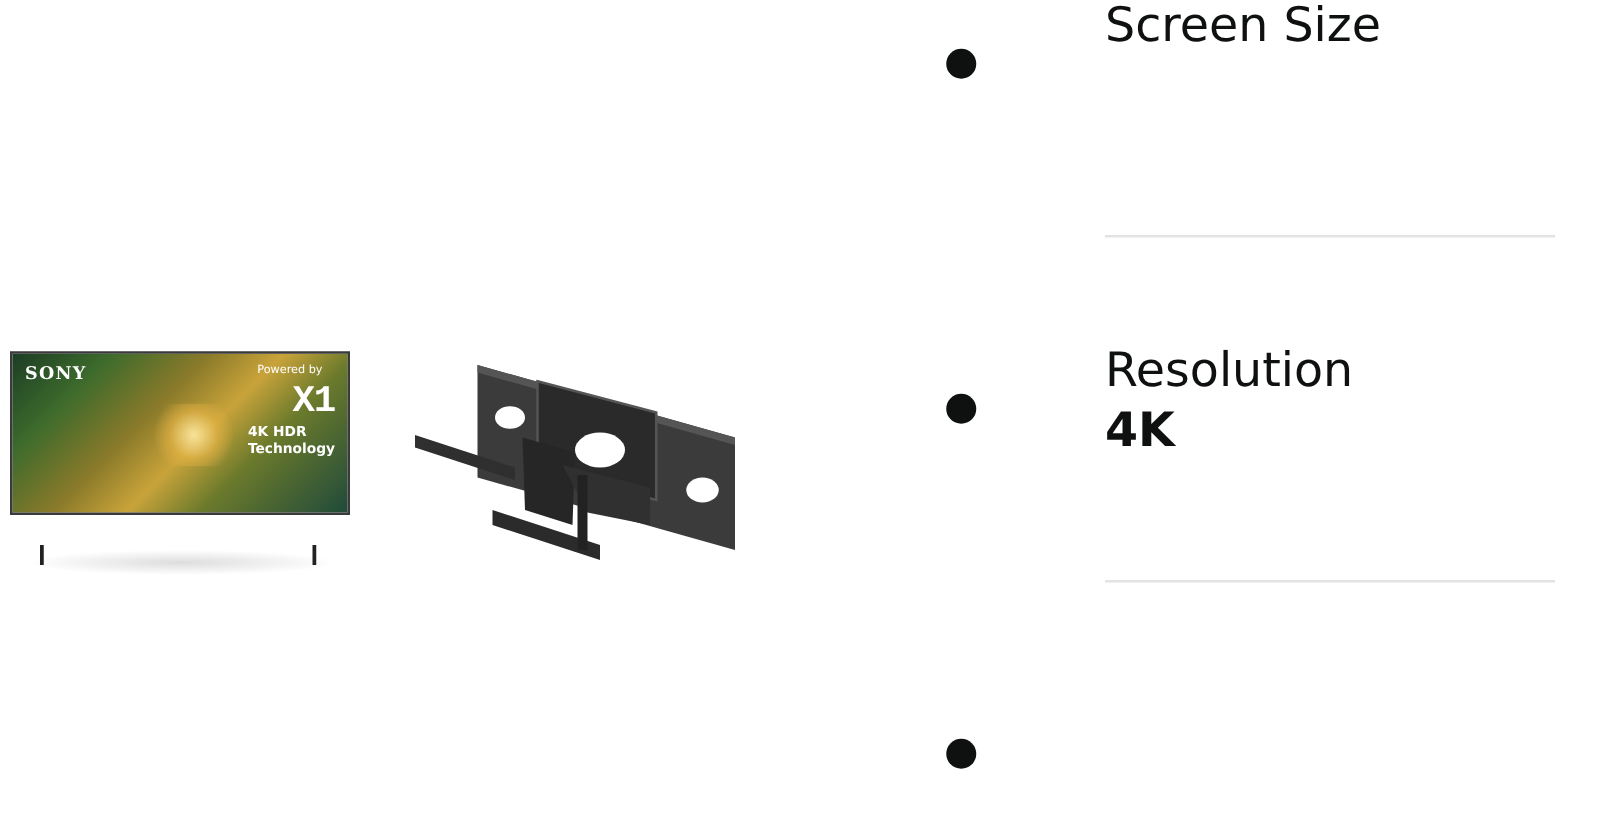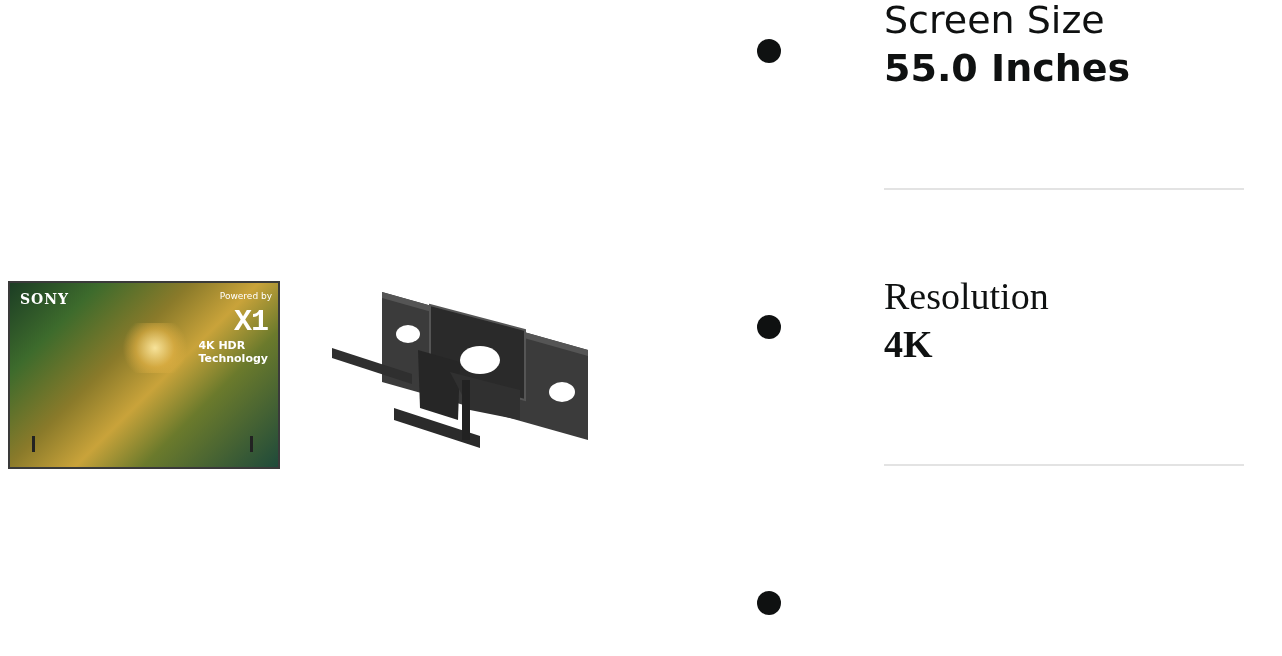--- a/index.html
+++ b/index.html
@@ -1,20 +1,20 @@
 <!DOCTYPE html>
 <html><head>
 <meta charset="utf-8">
 <style>
   html, body { margin:0; padding:0; background:#ffffff; }
   body { width:1282px; height:656px; position:relative; overflow:hidden; font-family:"DejaVu Sans", sans-serif; color:#0f1111; }
-  .tv { position:absolute; left:8px; top:281px; width:272px; height:188px; background:linear-gradient(135deg,#1c3d24 0%,#3d6b2c 20%,#8a7a2a 40%,#c9a33a 55%,#6b7a2c 70%,#1f4a3a 100%); border:2px solid #3a3a3a; box-sizing:border-box; }
+  .tv { position:absolute; left:8px; top:281px; width:272px; height:131px; background:linear-gradient(135deg,#1c3d24 0%,#3d6b2c 20%,#8a7a2a 40%,#c9a33a 55%,#6b7a2c 70%,#1f4a3a 100%); border:2px solid #3a3a3a; box-sizing:border-box; }
   .tv .glow { position:absolute; left:110px; top:40px; width:70px; height:50px; background:radial-gradient(circle,#f7e39a 0%,rgba(230,180,70,0.6) 45%,rgba(0,0,0,0) 75%); }
   .tv .sony { position:absolute; left:10px; top:8px; color:#fff; font-family:"DejaVu Serif", serif; font-weight:bold; font-size:14px; letter-spacing:1px; }
-  .tv .pw { position:absolute; right:6px; top:9px; color:#fff; font-size:9px; text-align:left; line-height:1.1; }
+  .tv .pw { position:absolute; right:20px; top:9px; color:#fff; font-size:9px; text-align:left; line-height:1.1; }
   .tv .x1 { position:absolute; right:10px; top:22px; color:#fff; font-size:30px; font-weight:bold; font-family:Liberation Mono, monospace; letter-spacing:-1px; }
   .tv .proc { position:absolute; right:10px; top:56px; color:#fff; font-size:11px; font-weight:bold; line-height:1.2; }
   .leg { position:absolute; top:436px; width:3px; height:16px; background:#222; }
   .shadow { position:absolute; left:20px; top:440px; width:250px; height:20px; background:radial-gradient(ellipse,#ddd 0%,rgba(255,255,255,0) 70%); }
   .mount { position:absolute; left:330px; top:290px; width:262px; height:165px; }
   .spec { position:absolute; left:884px; }
   .dot { position:absolute; left:757px; width:24px; height:24px; border-radius:50%; background:#0f1111; }
   .label { font-size:38px; line-height:48px; color:#0f1111; white-space:nowrap; }
   .value { font-size:38px; line-height:48px; font-weight:bold; color:#0f1111; white-space:nowrap; }
   .divider { position:absolute; left:884px; width:360px; height:2px; background:#e3e3e3; }
@@ -50,26 +50,25 @@
     <polygon points="88,60 130,72 128,130 90,118" fill="#262626"></polygon>
     <polygon points="120,82 190,100 190,130 140,120" fill="#303030"></polygon>
     <polygon points="64,118 150,146 150,158 64,130" fill="#2b2b2b"></polygon>
     <rect x="132" y="90" width="8" height="60" fill="#222"></rect>
   </svg>
 </div>
 
 <div class="dot" style="top:39px;"></div>
 <div class="spec" style="top:-4px;">
   <div class="label">Screen Size</div>
-  <div class="value">55.0 Inches</div>
 </div>
 <div class="divider" style="top:188px;"></div>
 
 <div class="dot" style="top:315px;"></div>
-<div class="spec" style="top:272px;font-family:Liberation Serif, serif;">
+<div class="spec" style="top:272px;">
   <div class="label">Resolution</div>
   <div class="value">4K</div>
 </div>
 <div class="divider" style="top:464px;"></div>
 
 <div class="dot" style="top:591px;"></div>
 <div class="spec" style="top:548px;">
 </div>
 
 </body></html>

